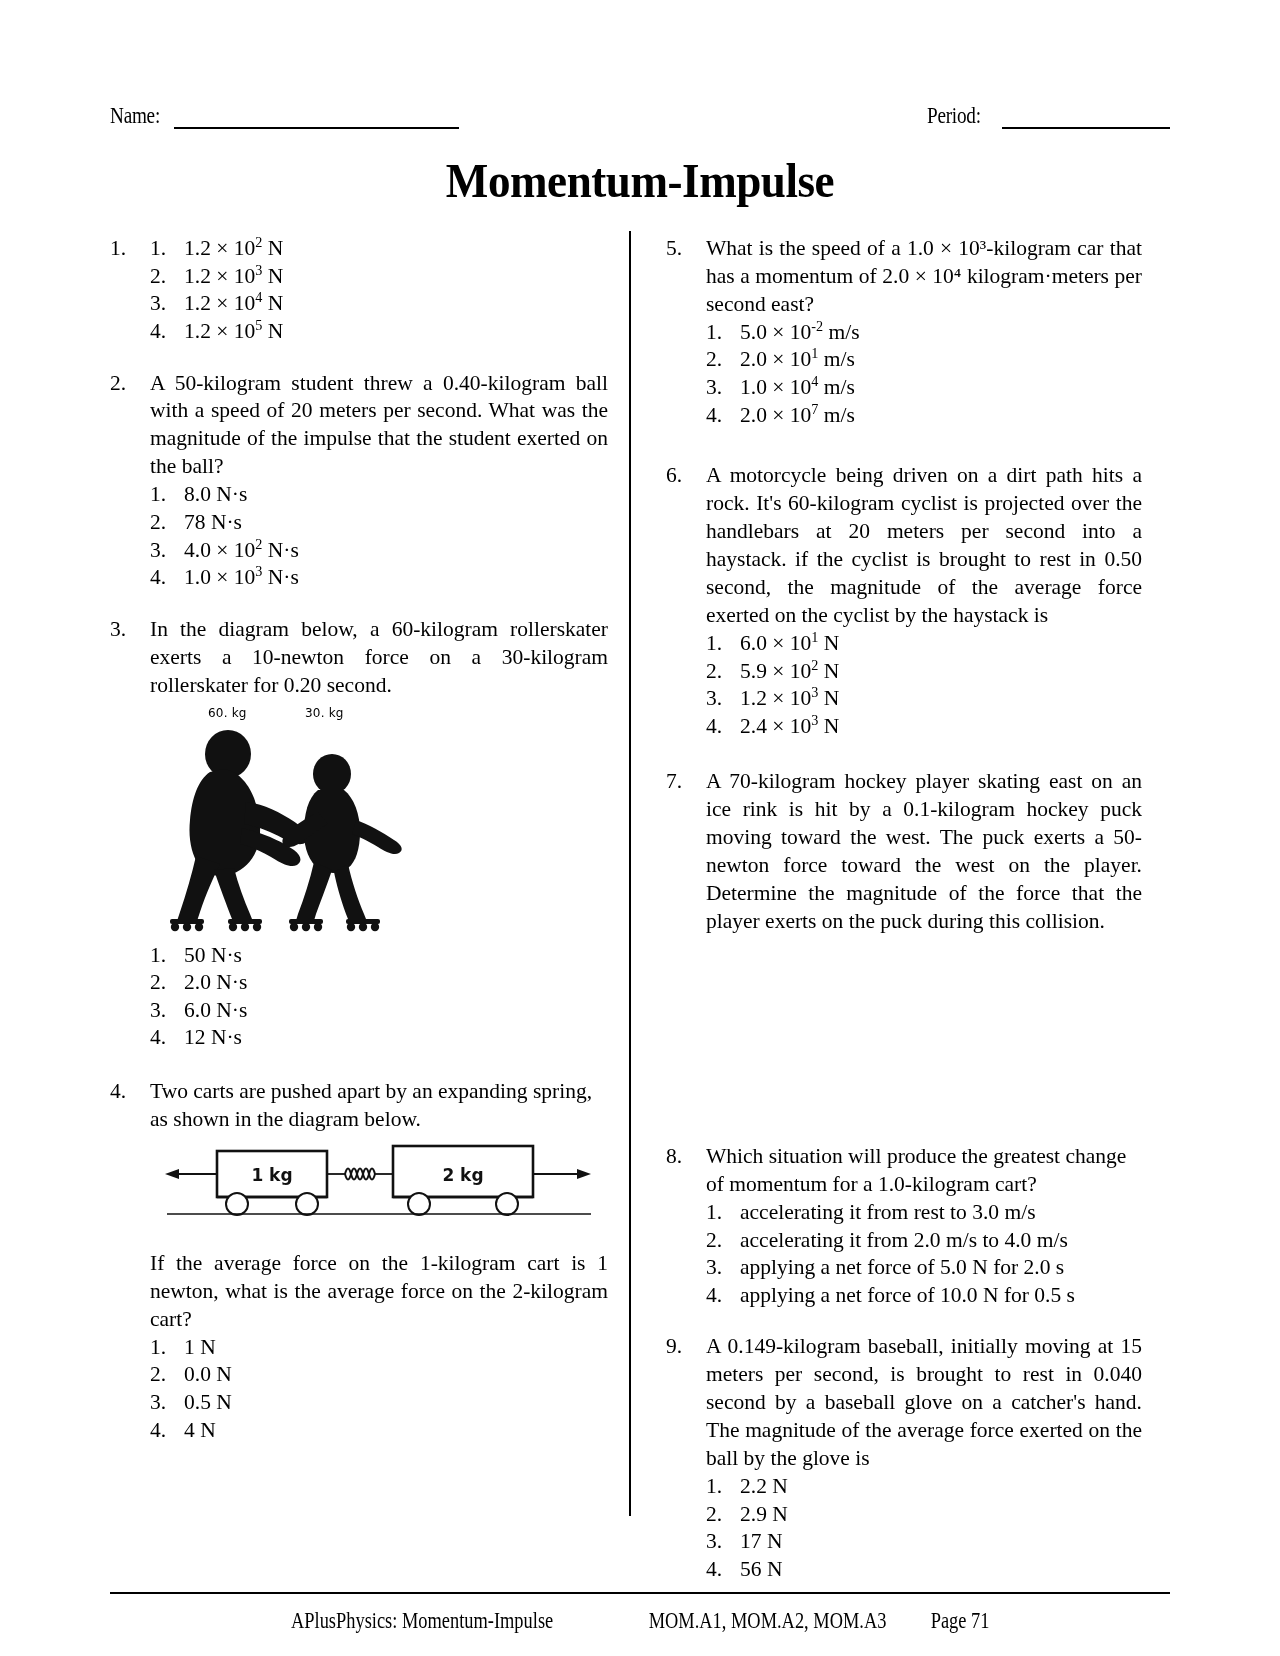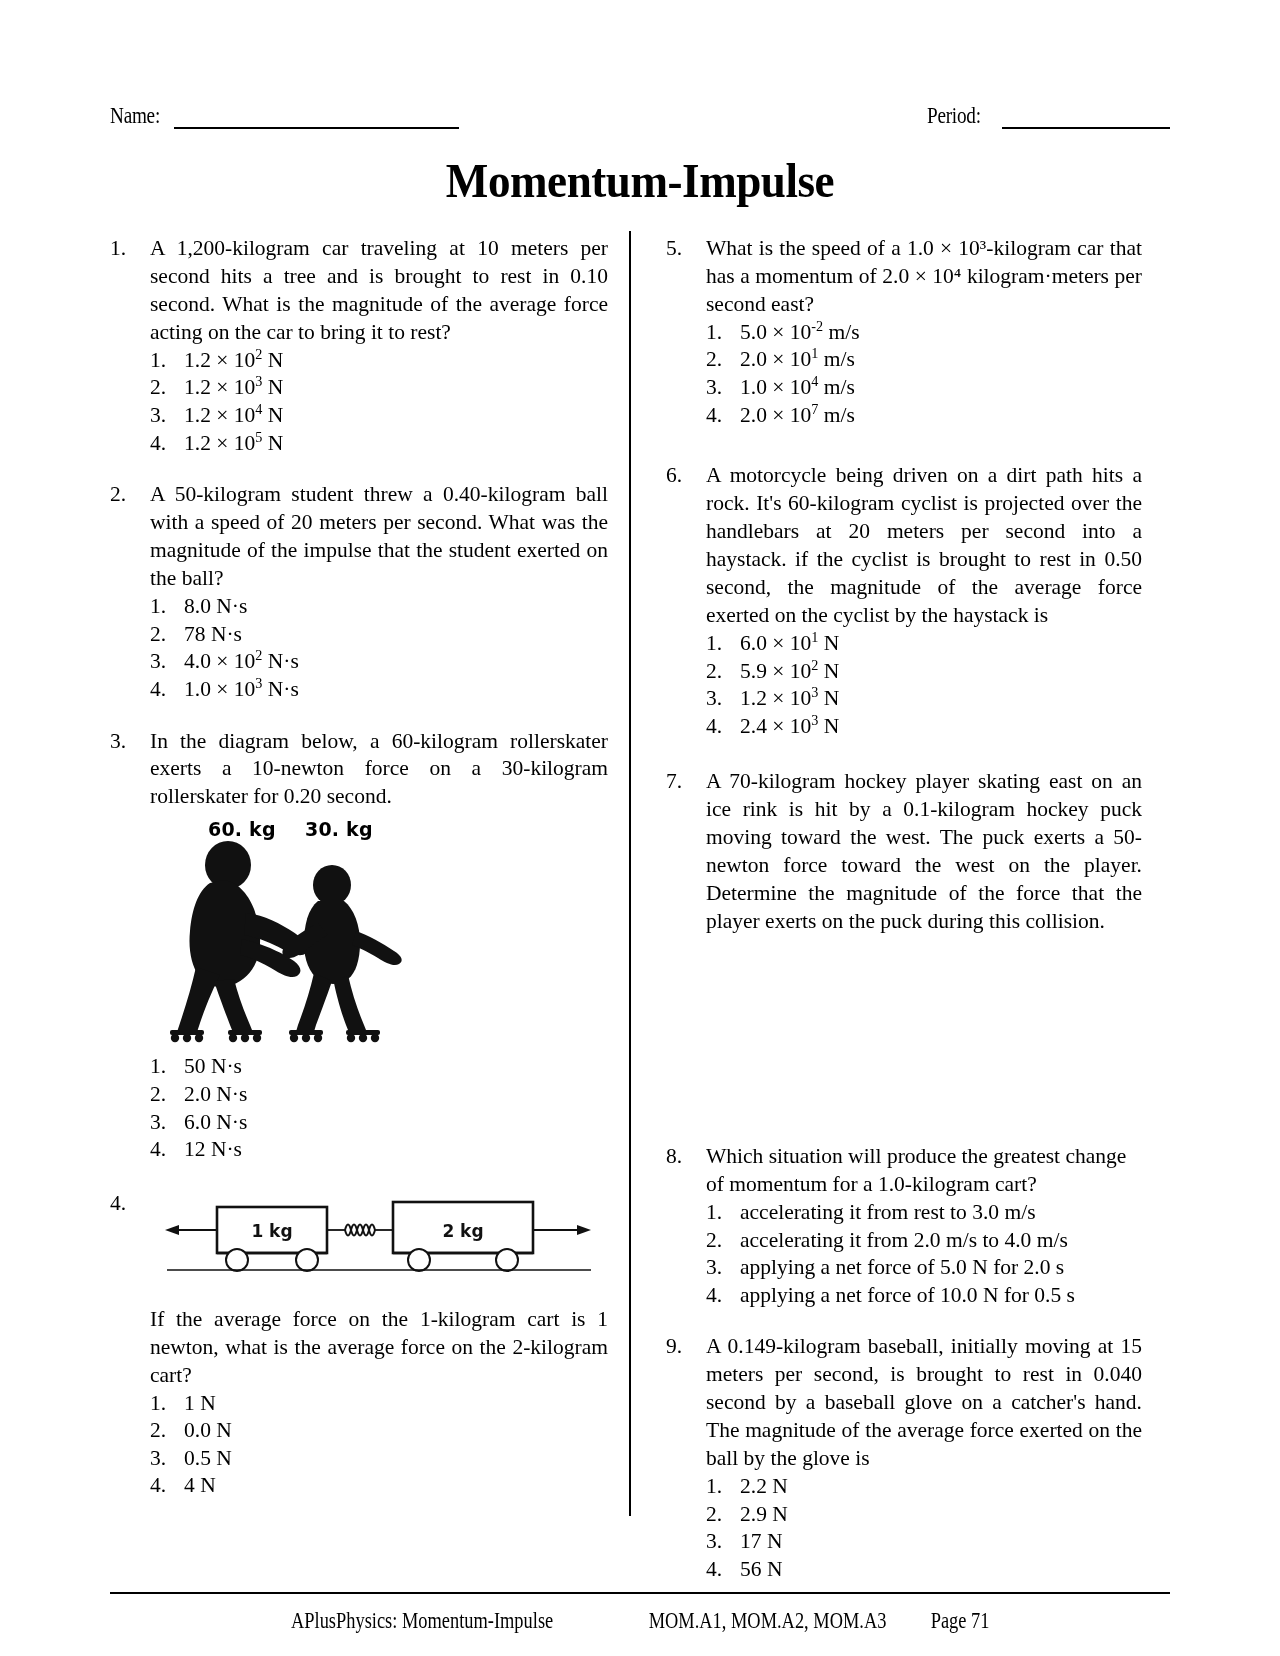--- a/index.html
+++ b/index.html
@@ -56,21 +56,21 @@
   .choices li{display:flex;font-size:21.5px;line-height:1.285;}
   .ch-num{width:34px;flex:0 0 34px;}
   .ch-txt{flex:1;}
   sup{font-size:.66em;vertical-align:super;line-height:0;}
 
   
   .fig-skaters{margin:6px 0 8px 0;position:relative;width:300px;height:228px;}
   .skater-labels{
     position:relative;height:22px;
     font-family:"DejaVu Sans","Liberation Sans",sans-serif;
-    font-size:19px;font-weight:bold;letter-spacing:.2px;
+    font-size:12px;font-weight:normal;letter-spacing:.2px;
   }
   .skater-labels span{position:absolute;}
   .lbl-a{left:58px;}
   .lbl-b{left:155px;}
   .skaters-svg{display:block;}
 
   
   .fig-carts{margin:10px 0 6px 0;text-align:center;}
 
   
@@ -115,21 +115,20 @@
   <div class="title">Momentum-Impulse</div>
 
   <div class="cols">
     <div class="divider"></div>
 
     <div class="col col-left">
 
       <div class="q">
         <div class="q-num">1.</div>
         <div class="q-body">
-          <div class="q-text">A 1,200-kilogram car traveling at 10 meters per second hits a tree and is brought to rest in 0.10 second. What is the magnitude of the average force acting on the car to bring it to rest?</div>
           <ul class="choices">
             <li>
                 <span class="ch-num">1.</span>
                 <span class="ch-txt"><span>1.2 × 10</span><sup>2</sup><span> N</span></span>
               </li>
             <li>
                 <span class="ch-num">2.</span>
                 <span class="ch-txt"><span>1.2 × 10</span><sup>3</sup><span> N</span></span>
               </li>
             <li>
@@ -259,20 +258,21 @@
                 <span class="ch-num">4.</span>
                 <span class="ch-txt">12 N·s</span>
               </li>
           </ul>
         </div>
       </div>
 
       <div class="q" style="margin-top:26px;">
         <div class="q-num">4.</div>
         <div class="q-body">
+          <div class="q-text nojust">Two carts are pushed apart by an expanding spring, as shown in the diagram below.</div>
 
           <div class="fig-carts">
             <svg width="440" height="92" viewBox="0 0 440 92">
 
               <g stroke="#111" stroke-width="2" fill="none">
                 <line x1="12" y1="30" x2="58" y2="30"></line>
               </g>
               <polygon points="6,30 20,25 20,35" fill="#111"></polygon>
 
               <rect x="58" y="7" width="110" height="46" fill="none" stroke="#111" stroke-width="2.6"></rect>

